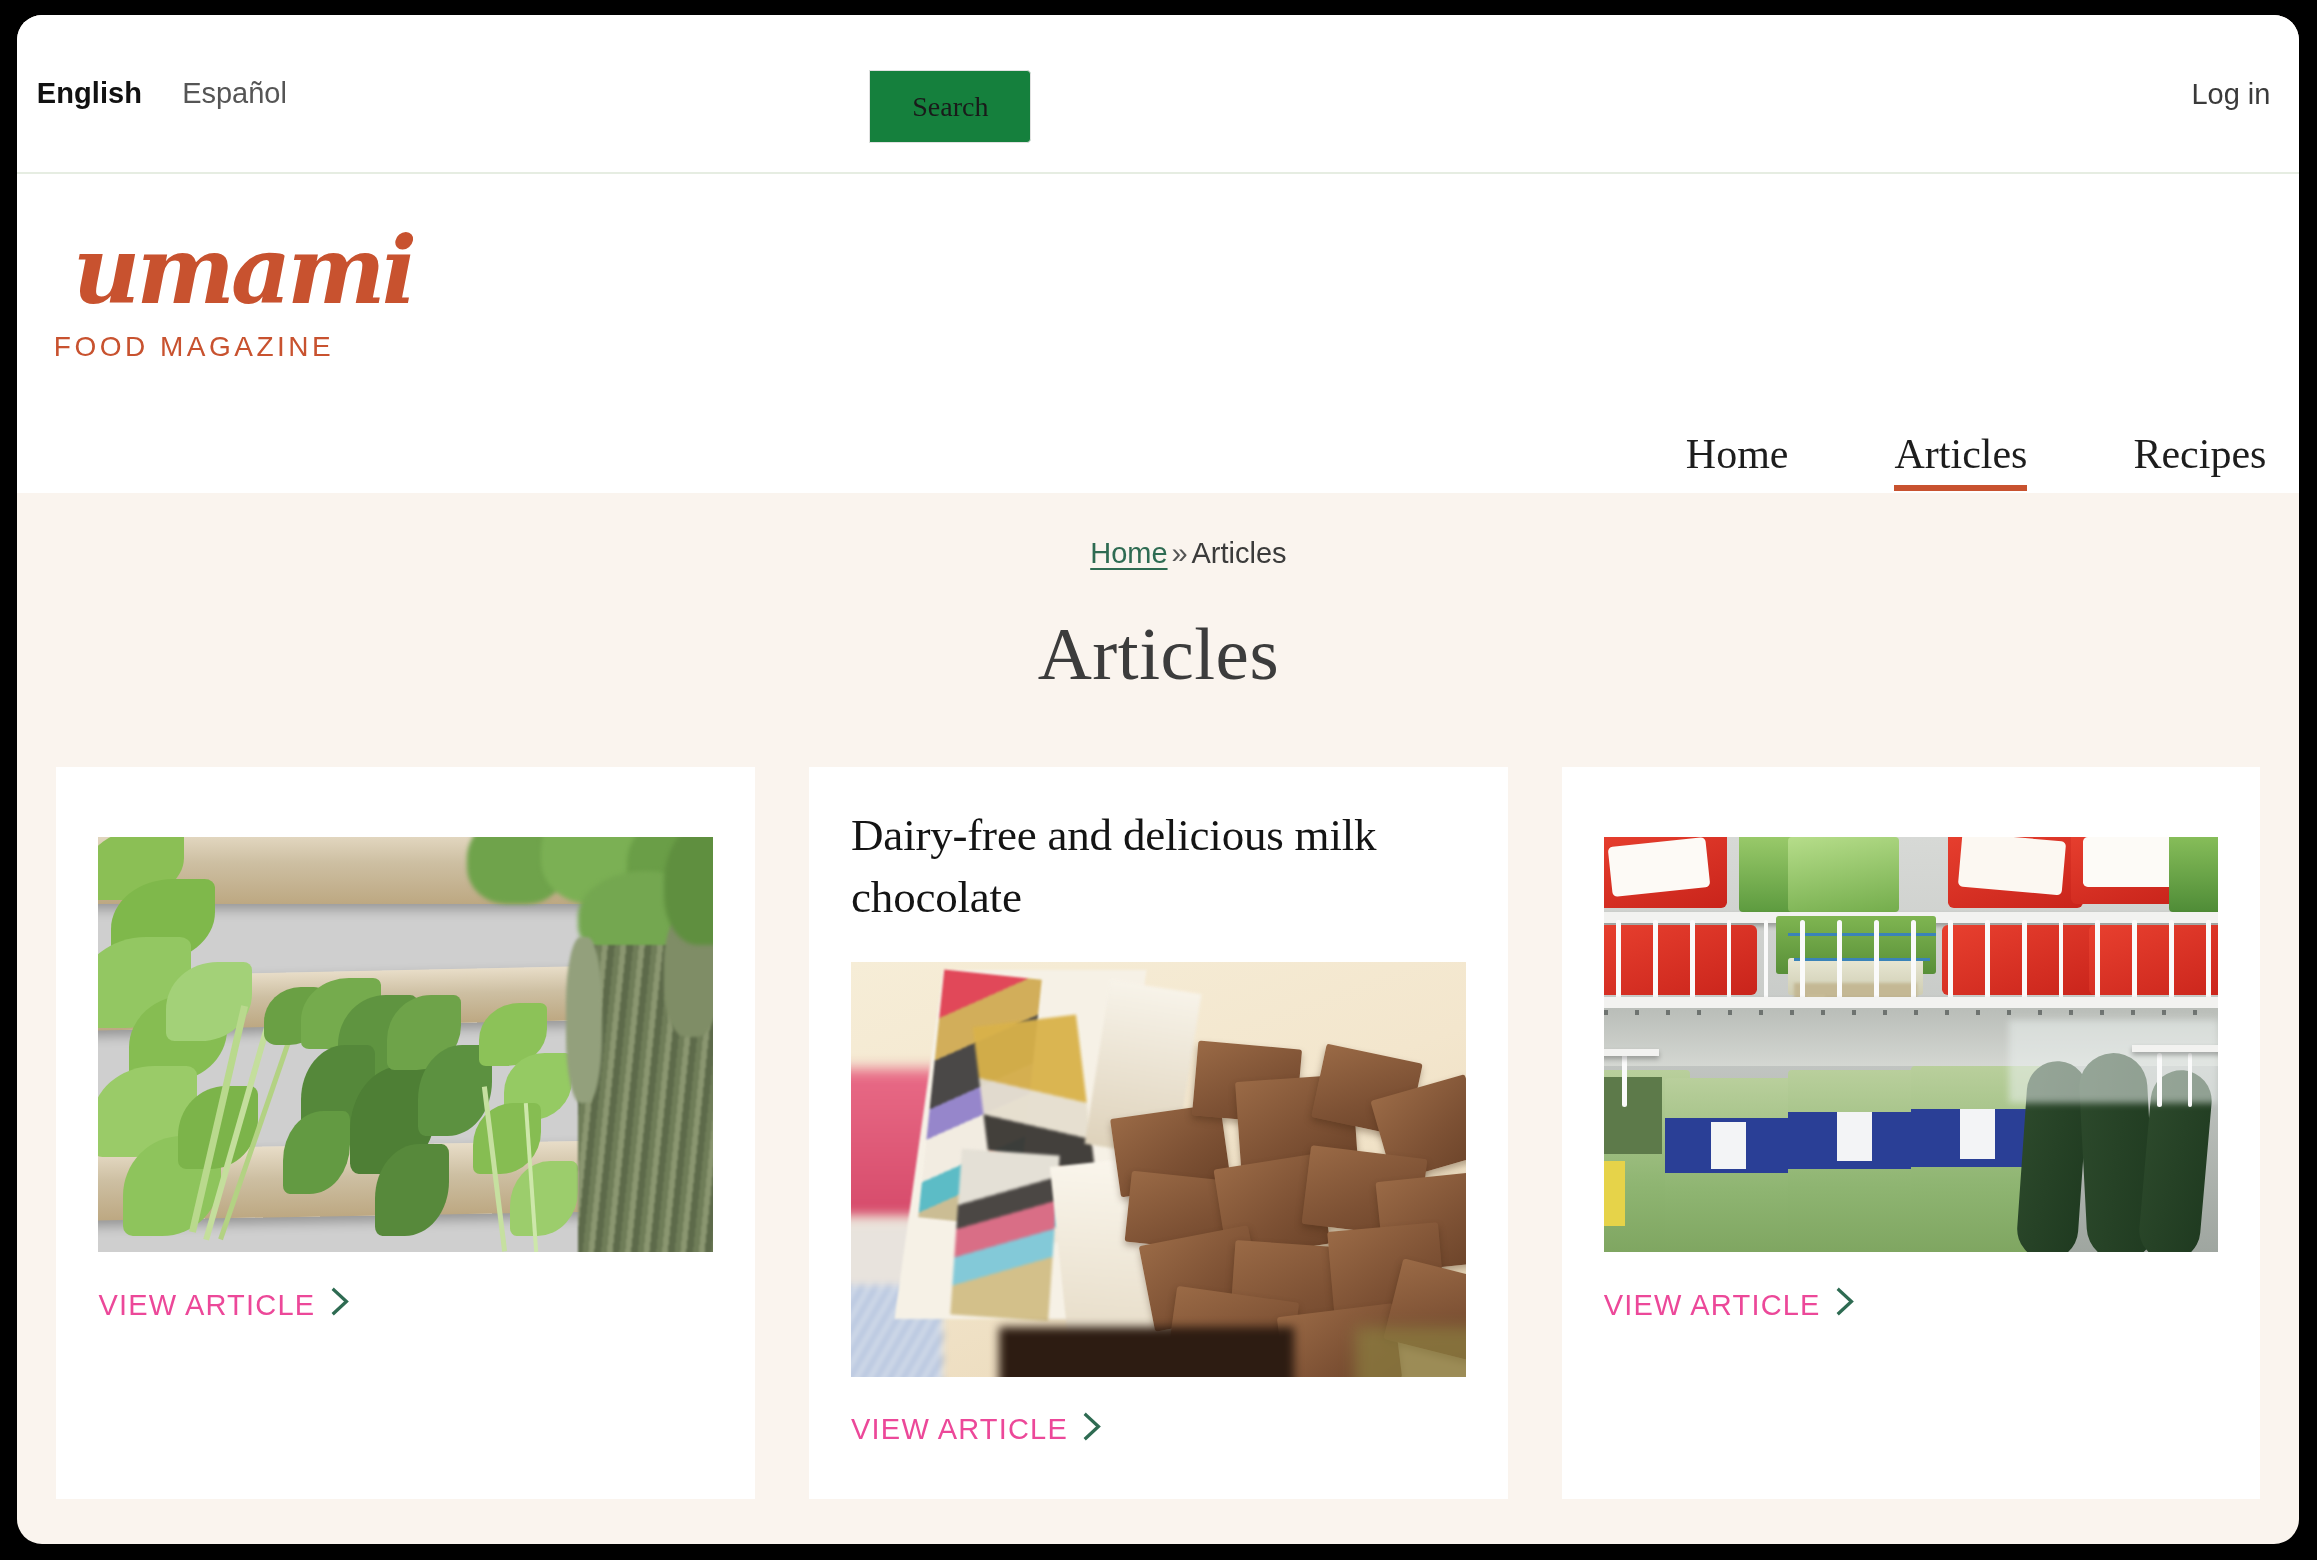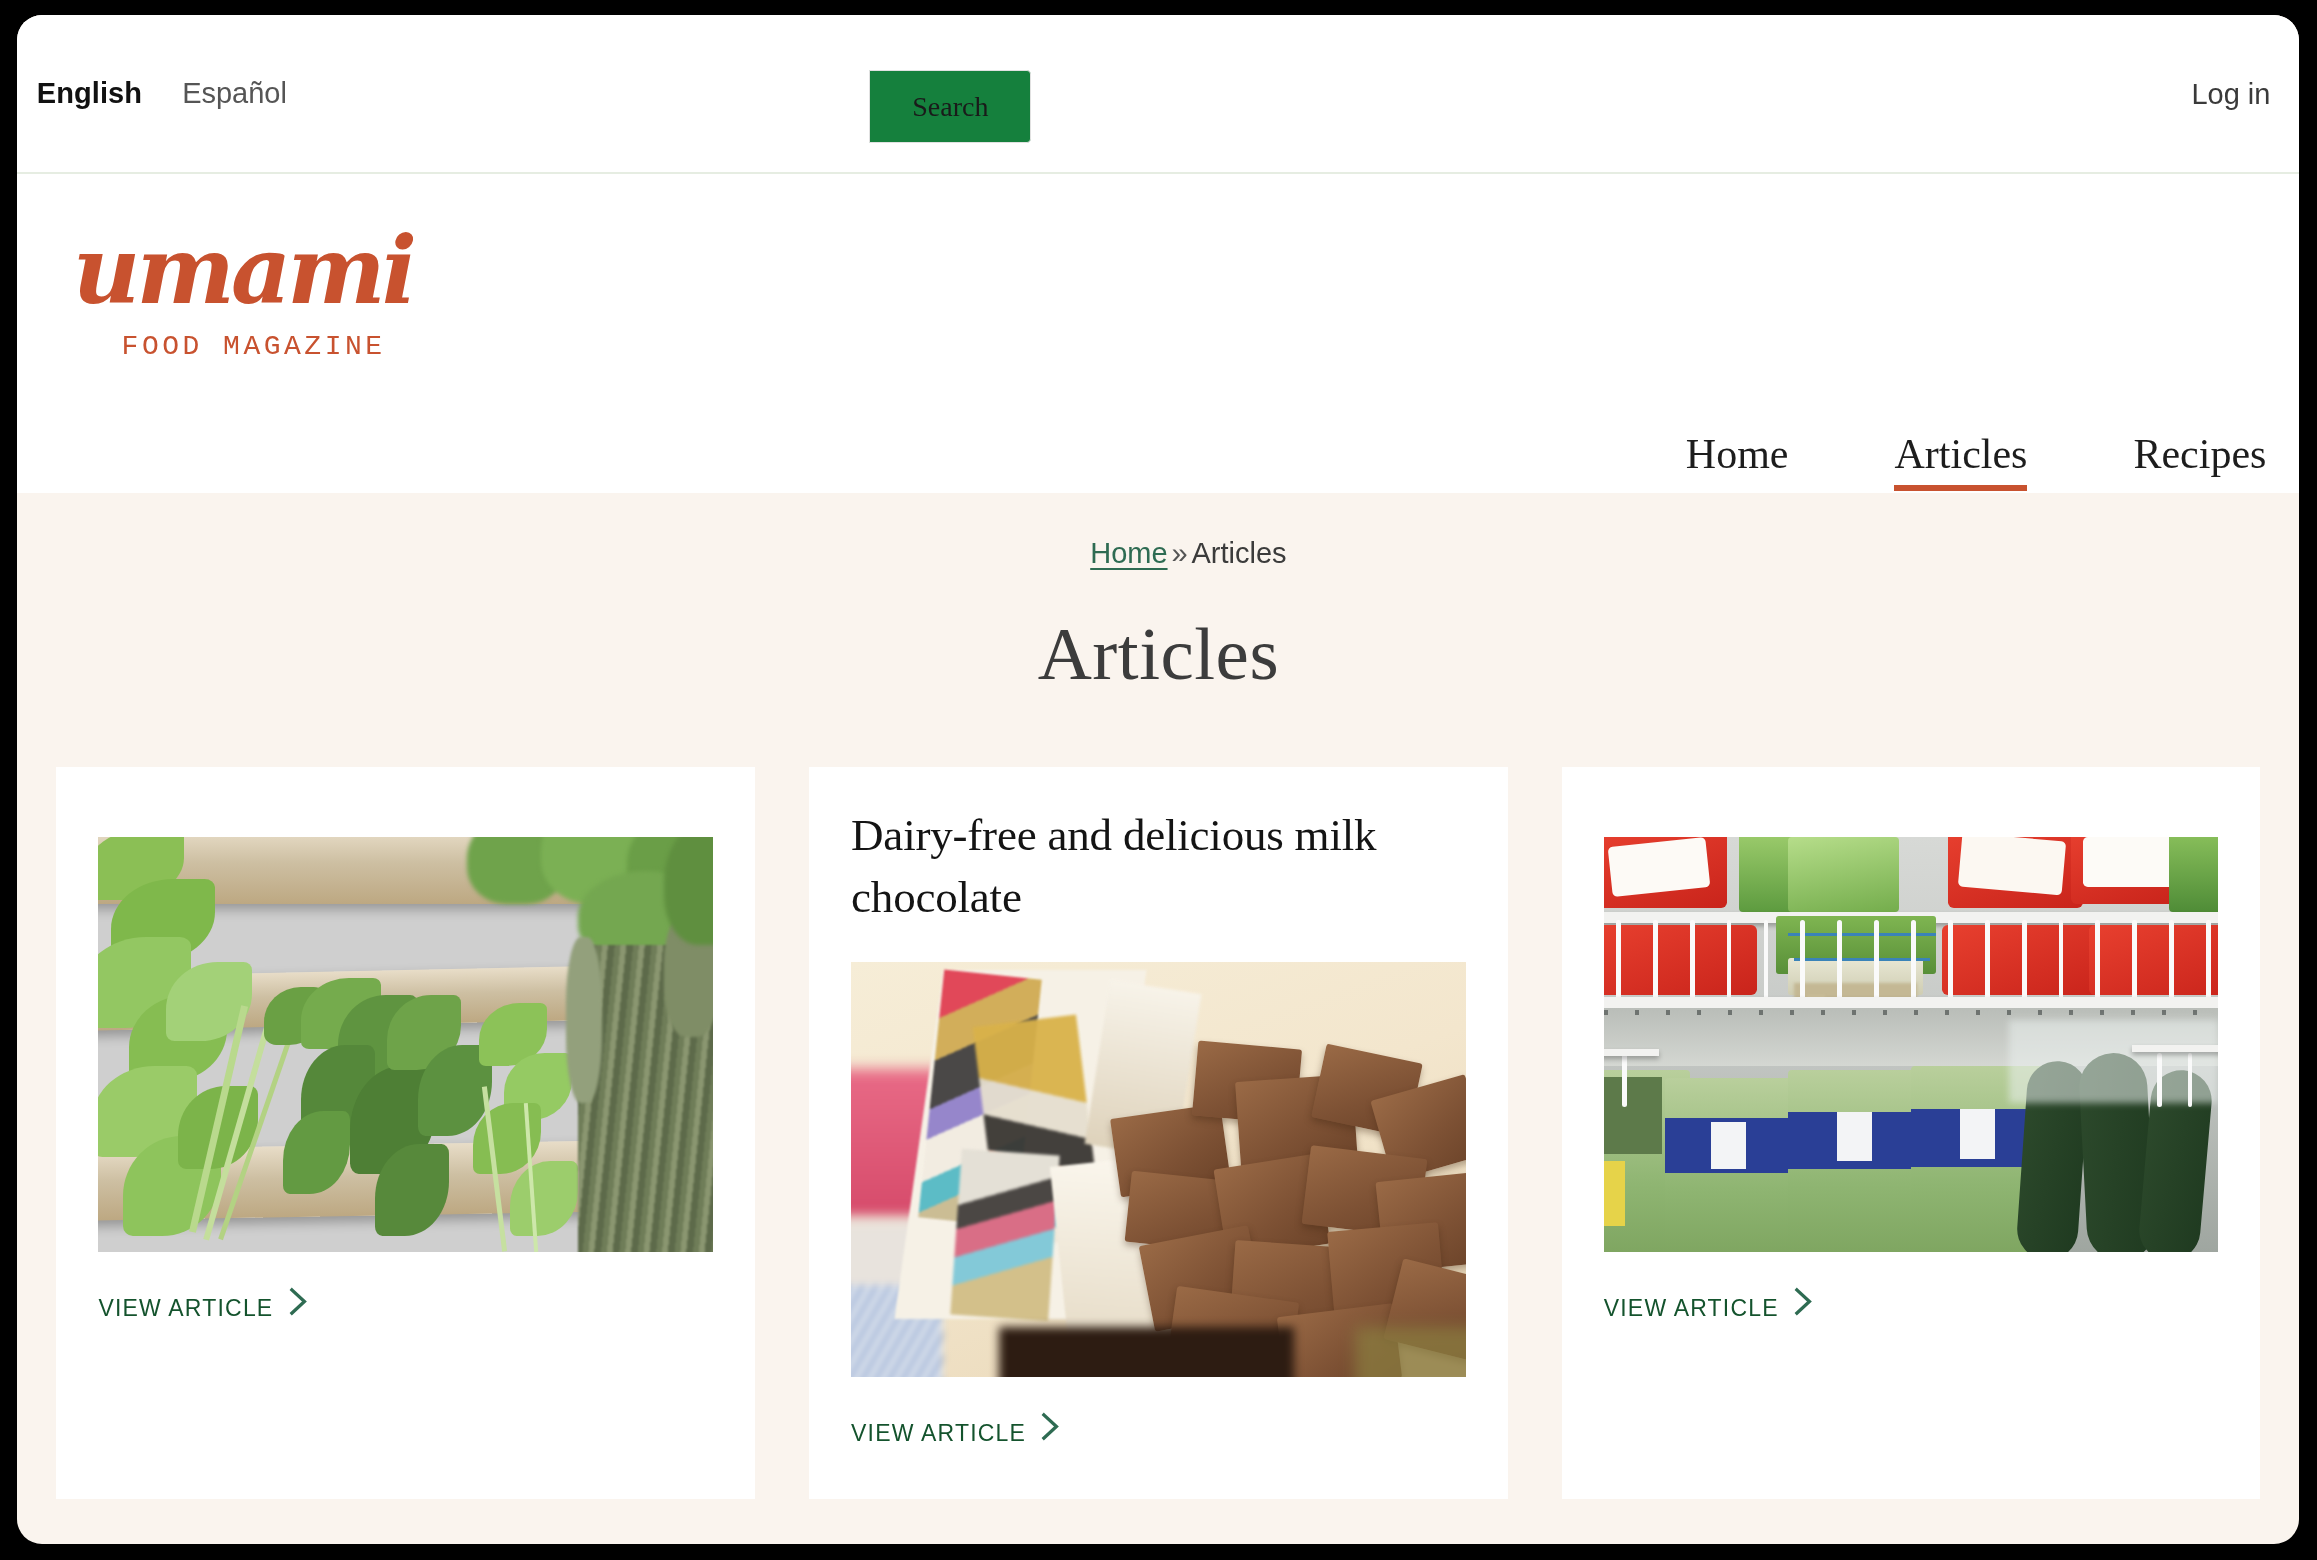--- a/index.html
+++ b/index.html
@@ -131,25 +131,24 @@
     font-style: italic;
     font-weight: bold;
     font-size: 93px;
     line-height: 1;
     color: #C8522F;
     letter-spacing: -3.9px;
     text-align: center;
     margin-left: -5.8px;
   }
   .brand-tagline {
-    font-family: Liberation Mono, monospace;
+    font-family: Liberation Sans, sans-serif;
     font-size: 28px;
     letter-spacing: 3.5px;
     color: #C8522F;
-    text-align: center;
     margin-top: 13.5px;
     padding-left: 15.4px;
   }
 
   .main-nav {
     position: absolute;
     right: 33px;
     top: 259px;
     display: flex;
     align-items: flex-start;
@@ -223,26 +222,26 @@
   .card-media {
     margin-top: 33px;
     width: 100%;
     height: 415px;
     overflow: hidden;
     position: relative;
     background: #cfcfcf;
   }
   .card-cta {
     display: inline-flex;
-    align-items: flex-end;
+    align-items: center;
     gap: 15.4px;
     margin-top: 35px;
-    font-size: 23px;
+    font-size: 29px;
     letter-spacing: 1.2px;
-    color: #14532d;
+    color: #ec4899;
     text-decoration: none;
     cursor: pointer;
   }
   .chev { display: block; }
 
   
   .photo { position: absolute; inset: 0; }
 
   
   .ph-herbs {

